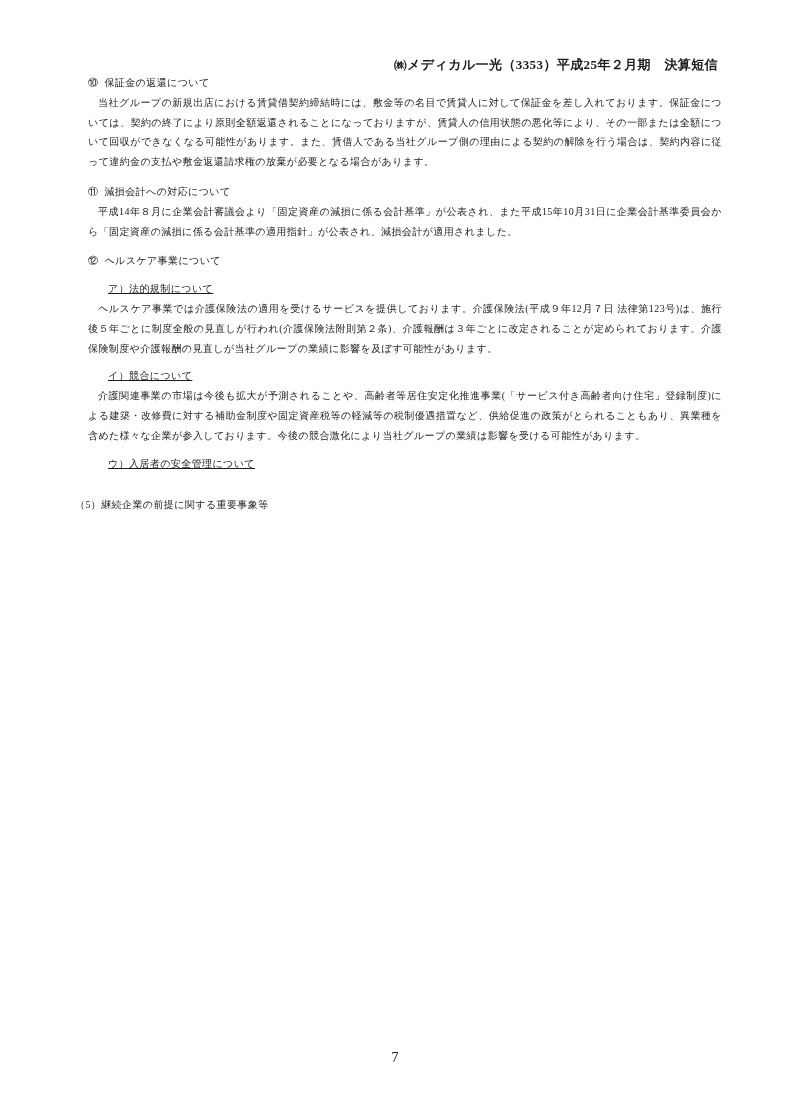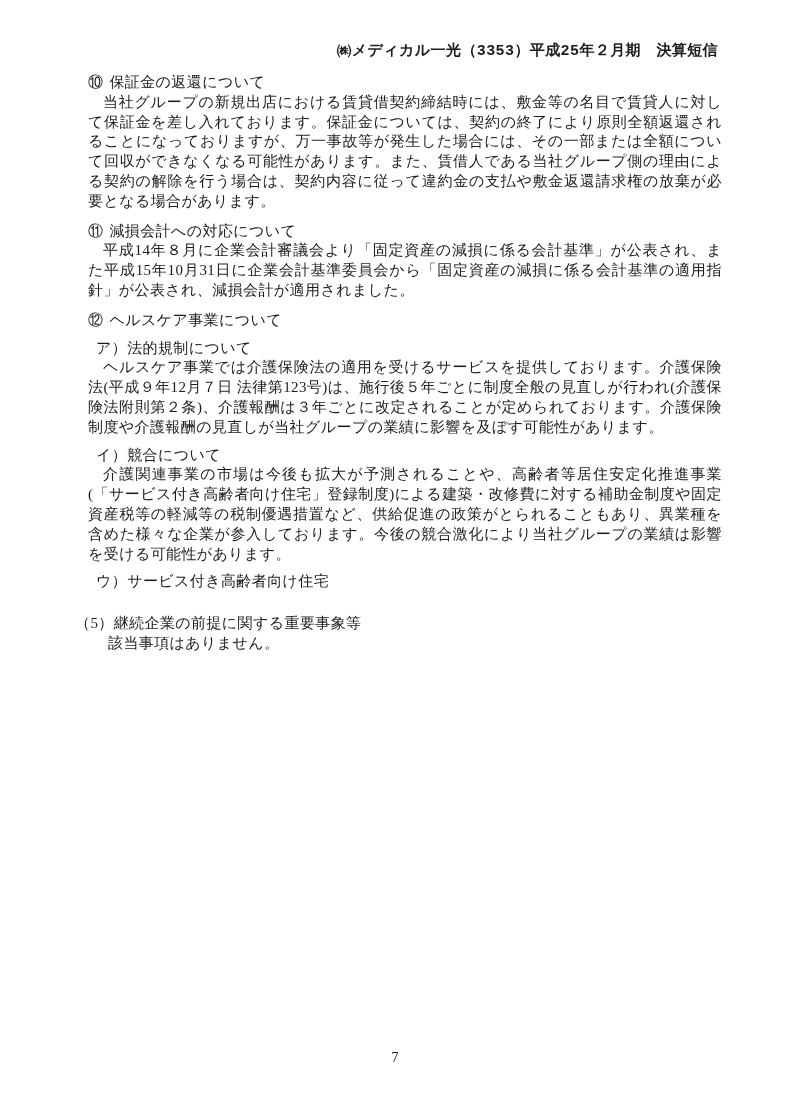--- a/index.html
+++ b/index.html
@@ -11,51 +11,52 @@
     position: relative;
     width: 790px;
     height: 1118px;
     background: #ffffff;
     color: #1c1c1c;
     font-family: "Liberation Serif", "DejaVu Serif", serif;
     overflow: hidden;
   }
   .doc-header {
     position: absolute;
-    top: 41px;
+    top: 56px;
     right: 72px;
-    font-family: Liberation Mono, monospace;
+    font-family: Liberation Serif, serif;
     font-weight: bold;
-    font-size: 15px;
+    font-size: 13px;
     letter-spacing: 0.4px;
     color: #1c1c1c;
     white-space: nowrap;
   }
   .content {
     position: absolute;
     left: 88px;
     top: 73px;
     width: 634px;
-    font-size: 15px;
+    font-size: 10px;
     line-height: 19.8px;
     letter-spacing: 0.4px;
   }
   .section { margin-bottom: 10px; }
   .sec-head { white-space: nowrap; }
   .sec-head .marker { margin-right: 6px; }
   .content p {
     margin: 0;
     text-indent: 1em;
     text-align: justify;
     text-justify: inter-character;
   }
   .subsection { margin-top: 8px; }
   .sub-head {
-    margin-left: 8px;
+    margin-left: 20px;
     white-space: nowrap;
+    text-decoration: underline;
   }
   .final-section { margin-top: 22px; font-family: Liberation Serif, serif; }
   .final-head {
     margin-left: -13px;
     white-space: nowrap;
   }
   .final-body {
     margin: 0;
     padding-left: 20px;
     text-indent: 0 !important;
@@ -77,21 +78,21 @@
 <div class="page">
 
   <div class="doc-header">㈱メディカル一光（3353）平成25年２月期　決算短信</div>
 
   <div class="content">
 
     <div class="section">
       <div class="sec-head">
         <span class="marker">⑩</span><span>保証金の返還について</span>
       </div>
-      <p>当社グループの新規出店における賃貸借契約締結時には、敷金等の名目で賃貸人に対して保証金を差し入れております。保証金については、契約の終了により原則全額返還されることになっておりますが、万一事故等が発生した場合には、その一部または全額について回収ができなくなる可能性があります。また、賃借人である当社グループ側の理由による契約の解除を行う場合は、契約内容に従って違約金の支払や敷金返還請求権の放棄が必要となる場合があります。</p>
+      <p>当社グループの新規出店における賃貸借契約締結時には、敷金等の名目で賃貸人に対して保証金を差し入れております。保証金については、契約の終了により原則全額返還されることになっておりますが、賃貸人の信用状態の悪化等により、その一部または全額について回収ができなくなる可能性があります。また、賃借人である当社グループ側の理由による契約の解除を行う場合は、契約内容に従って違約金の支払や敷金返還請求権の放棄が必要となる場合があります。</p>
     </div>
 
     <div class="section">
       <div class="sec-head">
         <span class="marker">⑪</span><span>減損会計への対応について</span>
       </div>
       <p>平成14年８月に企業会計審議会より「固定資産の減損に係る会計基準」が公表され、また平成15年10月31日に企業会計基準委員会から「固定資産の減損に係る会計基準の適用指針」が公表され、減損会計が適用されました。</p>
     </div>
 
     <div class="section">
@@ -103,26 +104,25 @@
         <div class="sub-head">ア）法的規制について</div>
         <p>ヘルスケア事業では介護保険法の適用を受けるサービスを提供しております。介護保険法(平成９年12月７日 法律第123号)は、施行後５年ごとに制度全般の見直しが行われ(介護保険法附則第２条)、介護報酬は３年ごとに改定されることが定められております。介護保険制度や介護報酬の見直しが当社グループの業績に影響を及ぼす可能性があります。</p>
       </div>
 
       <div class="subsection">
         <div class="sub-head">イ）競合について</div>
         <p>介護関連事業の市場は今後も拡大が予測されることや、高齢者等居住安定化推進事業(「サービス付き高齢者向け住宅」登録制度)による建築・改修費に対する補助金制度や固定資産税等の軽減等の税制優遇措置など、供給促進の政策がとられることもあり、異業種を含めた様々な企業が参入しております。今後の競合激化により当社グループの業績は影響を受ける可能性があります。</p>
       </div>
 
       <div class="subsection">
-        <div class="sub-head">ウ）サービス付き高齢者向け住宅</div>
+        <div class="sub-head">ウ）入居者の安全管理について</div>
       </div>
     </div>
 
     <div class="final-section">
       <div class="final-head">（5）継続企業の前提に関する重要事象等</div>
-      <p class="final-body">該当事項はありません。</p>
     </div>
 
   </div>
 
   <div class="page-number">7</div>
 
 </div>
 
 </body></html>

